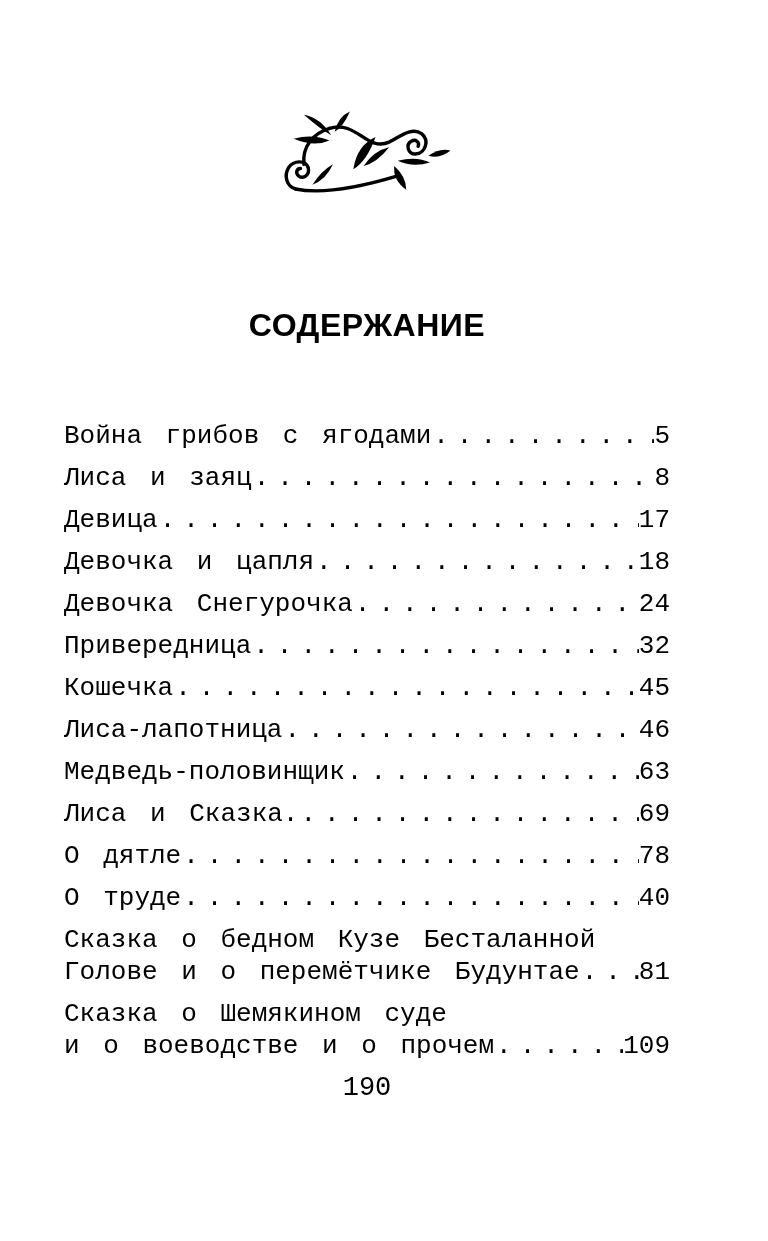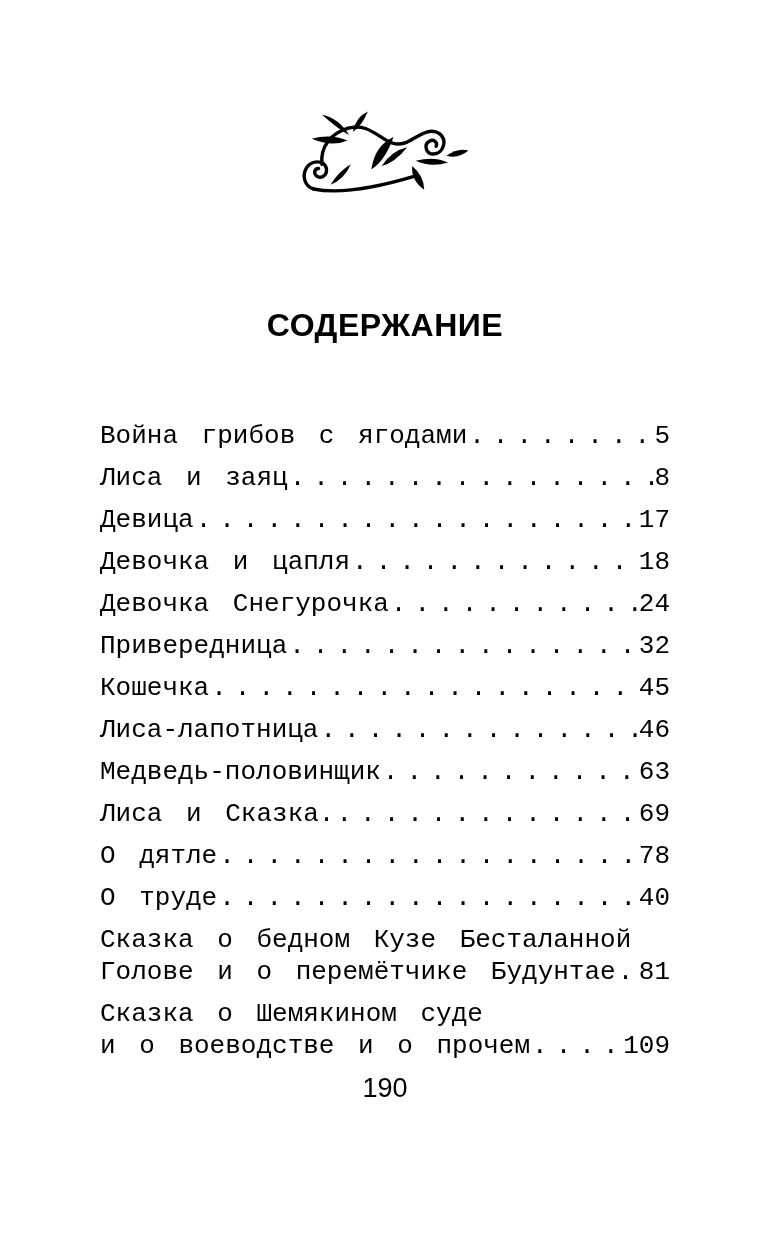--- a/index.html
+++ b/index.html
@@ -6,21 +6,21 @@
   html, body { background: #ffffff; }
   .page {
     position: relative;
     width: 768px;
     height: 1241px;
     margin: 0 auto;
     background: #ffffff;
     color: #000000;
     font-family: "Liberation Sans", sans-serif;
     overflow: hidden;
-    padding: 0 98px 0 100px;
+    padding: 0 98px 0 64px;
   }
   .ornament {
     display: block;
     margin: 108px auto 0;
     width: 172px;
     height: 98px;
   }
   .title {
     margin-top: 100px;
     text-align: center;
@@ -56,21 +56,21 @@
     content: "..........................................................................";
   }
   .pagenum {
     flex: 0 0 auto;
     font-size: 26px;
     white-space: nowrap;
   }
   .folio {
     margin-top: 6px;
     text-align: center;
-    font-family: Liberation Sans, sans-serif;
+    font-family: Liberation Mono, monospace;
     font-size: 27px;
     line-height: 32px;
   }
 </style>
 </head>
 <body>
 
 <div class="page">
 
   <svg class="ornament" viewBox="0 0 200 115" xmlns="http://www.w3.org/2000/svg" aria-hidden="true">

